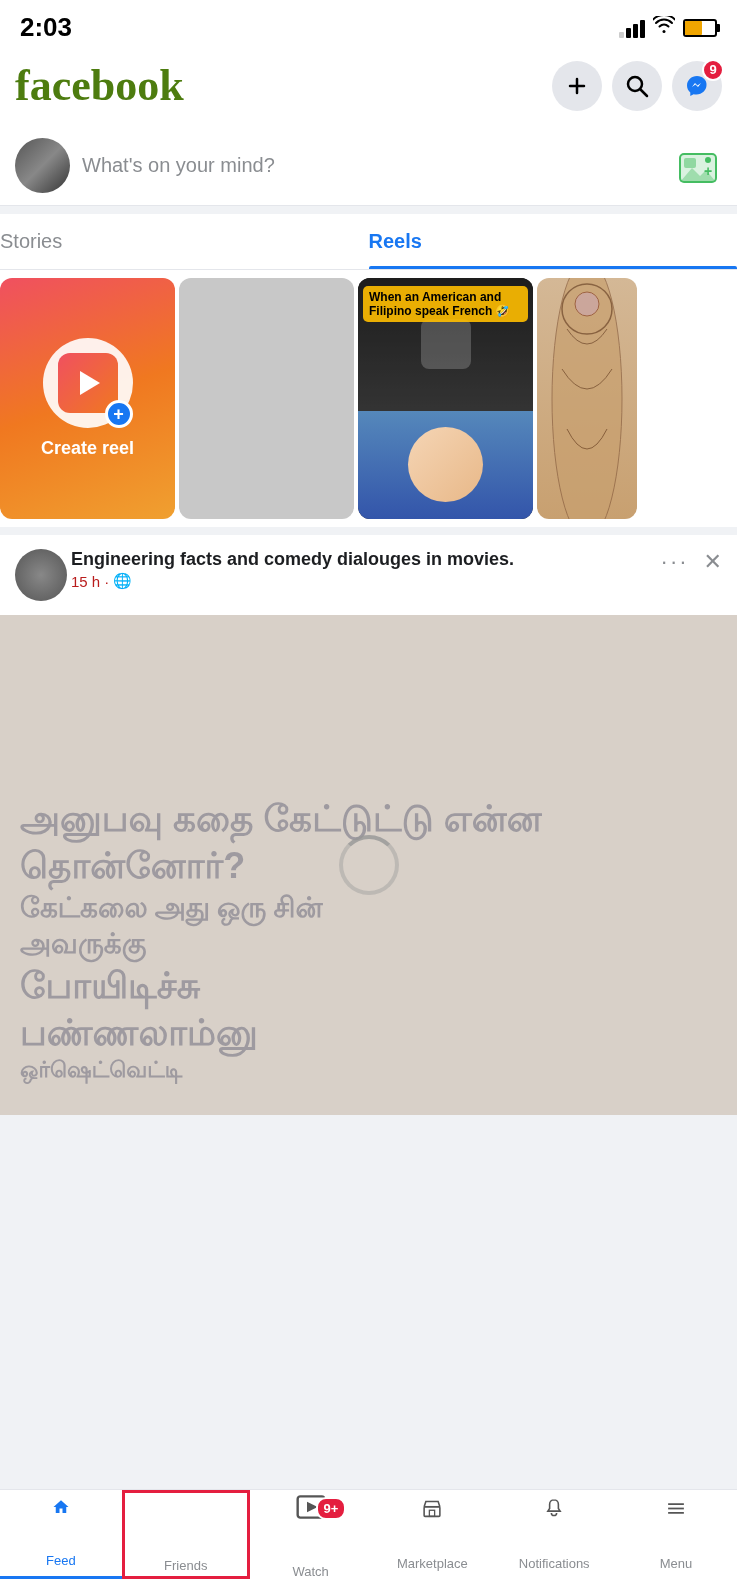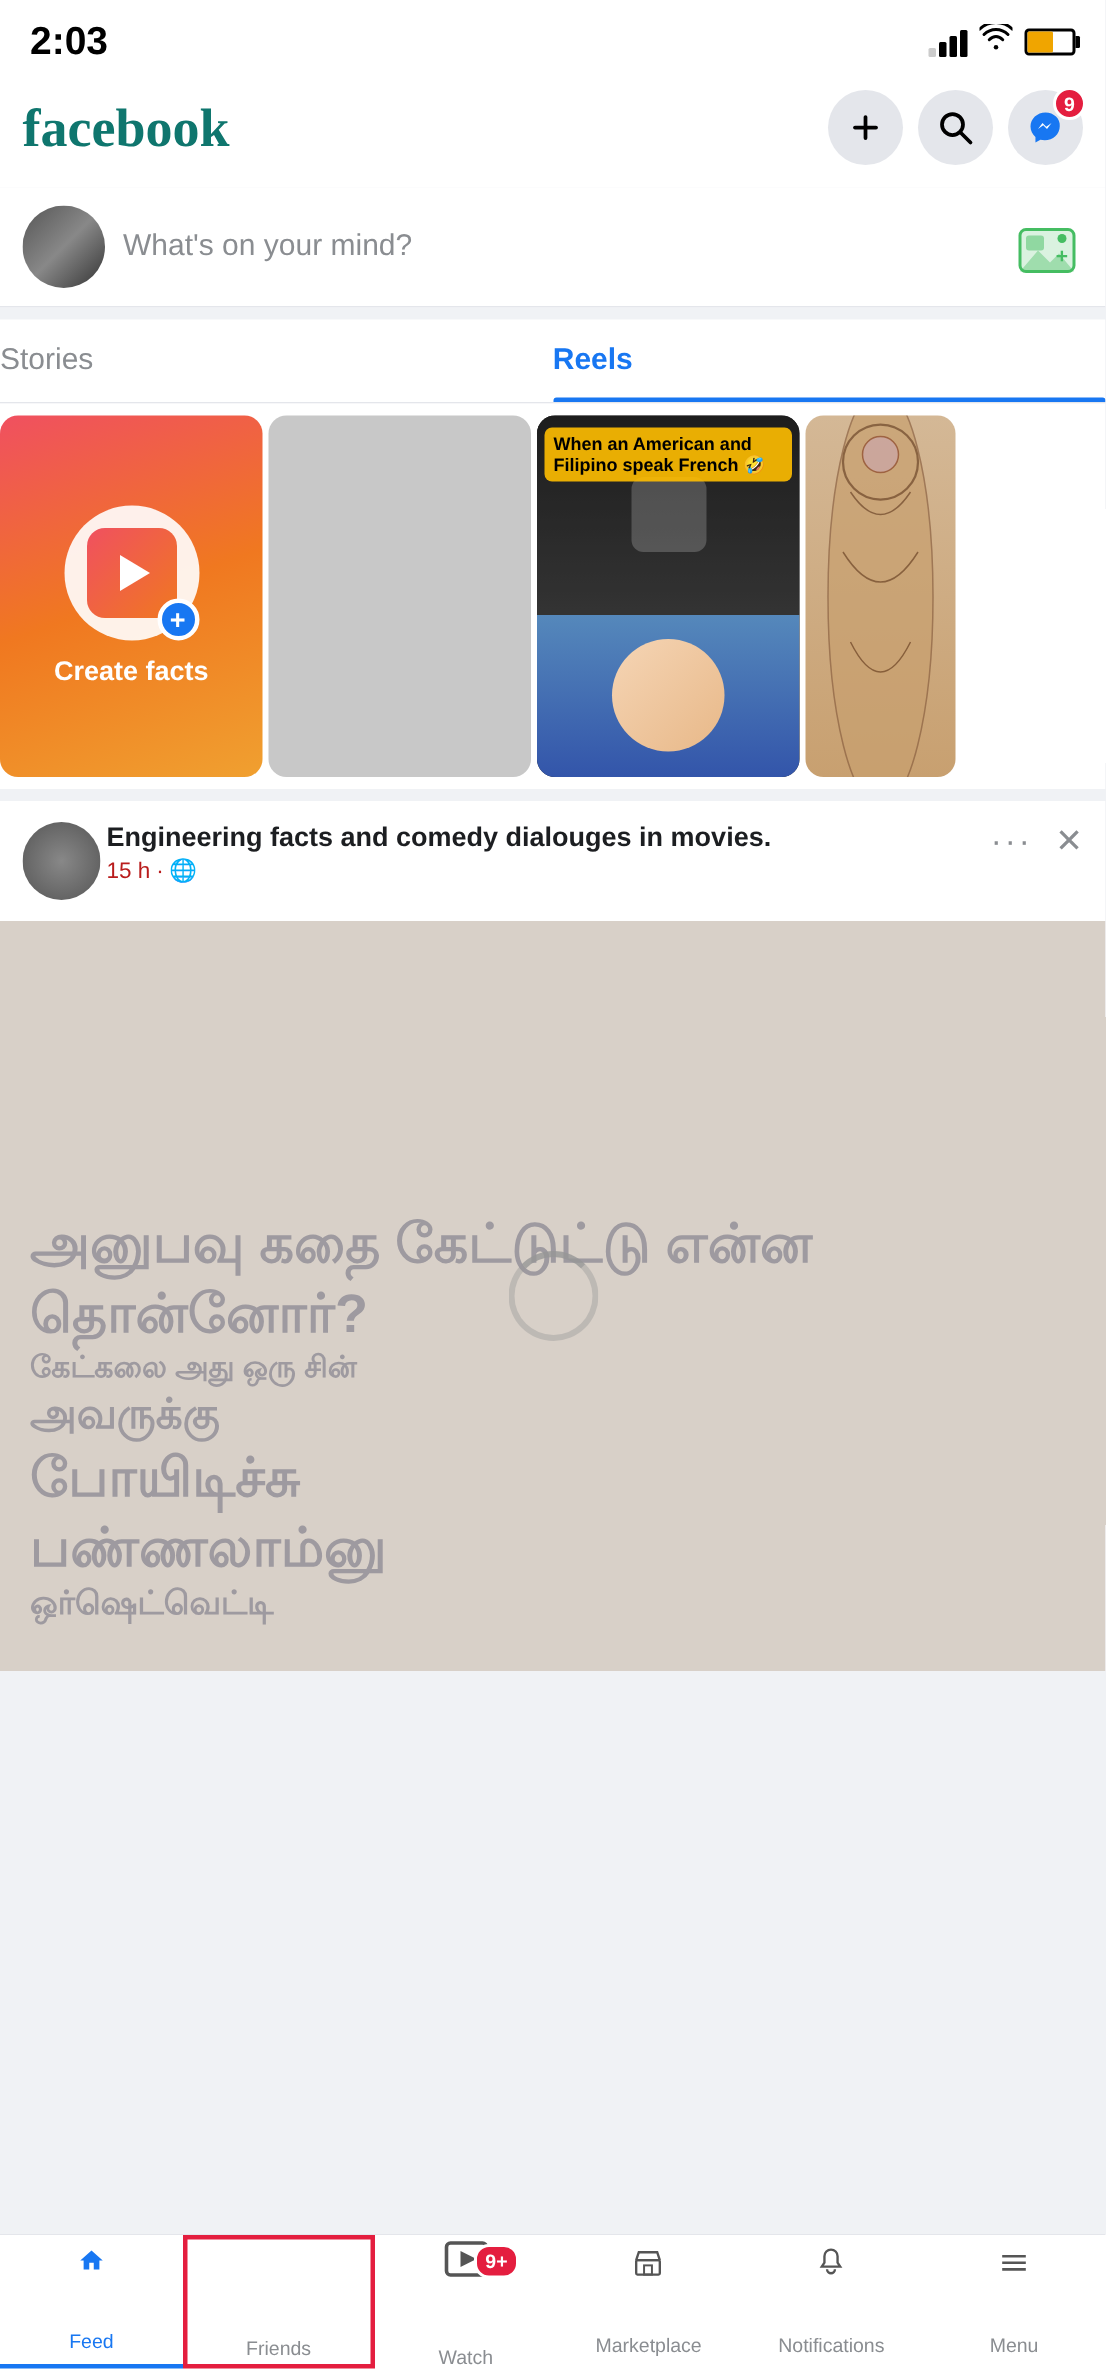--- a/index.html
+++ b/index.html
@@ -77,23 +77,23 @@
 
     
     .header {
       background: #fff;
       display: flex;
       align-items: center;
       justify-content: space-between;
       padding: 10px 15px 15px;
     }
     .logo {
-      font-size: 36px;
+      font-size: 44px;
       font-weight: 700;
-      color: #0f766e;
+      color: #4d7c0f;
       font-family: Georgia, serif;
     }
     .header-actions {
       display: flex;
       gap: 10px;
       align-items: center;
     }
     .header-btn {
       width: 50px;
       height: 50px;
@@ -549,21 +549,21 @@
 
 <div class="reels-container">
 
   <div class="reel-card reel-create">
     <div class="reel-icon-circle">
       <div class="reel-icon-inner">
         <div class="play-triangle"></div>
       </div>
       <div class="plus-circle">+</div>
     </div>
-    <div class="reel-label">Create facts</div>
+    <div class="reel-label">Create reel</div>
   </div>
 
   <div class="reel-card reel-placeholder"></div>
 
   <div class="reel-card" style="background:#1a1a1a; position:relative;">
     <div style="width:100%;height:55%;background:linear-gradient(180deg,#2a2a2a,#4a4a4a);position:relative;overflow:hidden;">
       <div style="position:absolute;inset:0;background:rgba(0,0,0,0.3);display:flex;align-items:center;justify-content:center;">
         <div style="width:50px;height:50px;background:rgba(255,255,255,0.2);border-radius:8px;"></div>
       </div>
     </div>
@@ -603,21 +603,21 @@
     <div class="post-actions">
       <div class="dots-btn">···</div>
       <div class="close-btn">✕</div>
     </div>
   </div>
 
   <div class="post-image">
     <div class="tamil-text-overlay">
       <div class="tamil-line">அனுபவு கதை கேட்டுட்டு என்ன</div>
       <div class="tamil-line">தொன்னோர்?</div>
-      <div class="tamil-line" style="font-size:20px;">கேட்கலை அது ஒரு சின்</div>
+      <div class="tamil-line" style="font-size:28px;font-family:Liberation Serif, serif;">கேட்கலை அது ஒரு சின்</div>
       <div class="tamil-line" style="font-size:28px;">அவருக்கு</div>
       <div class="tamil-line">போயிடிச்சு</div>
       <div class="tamil-line">பண்ணலாம்னு</div>
       <div class="tamil-line" style="font-size:22px;">ஒர்ஷெட்வெட்டி</div>
     </div>
     <div class="loading-spinner"></div>
   </div>
 </div>
 
 <div class="spacer-bottom"></div>

